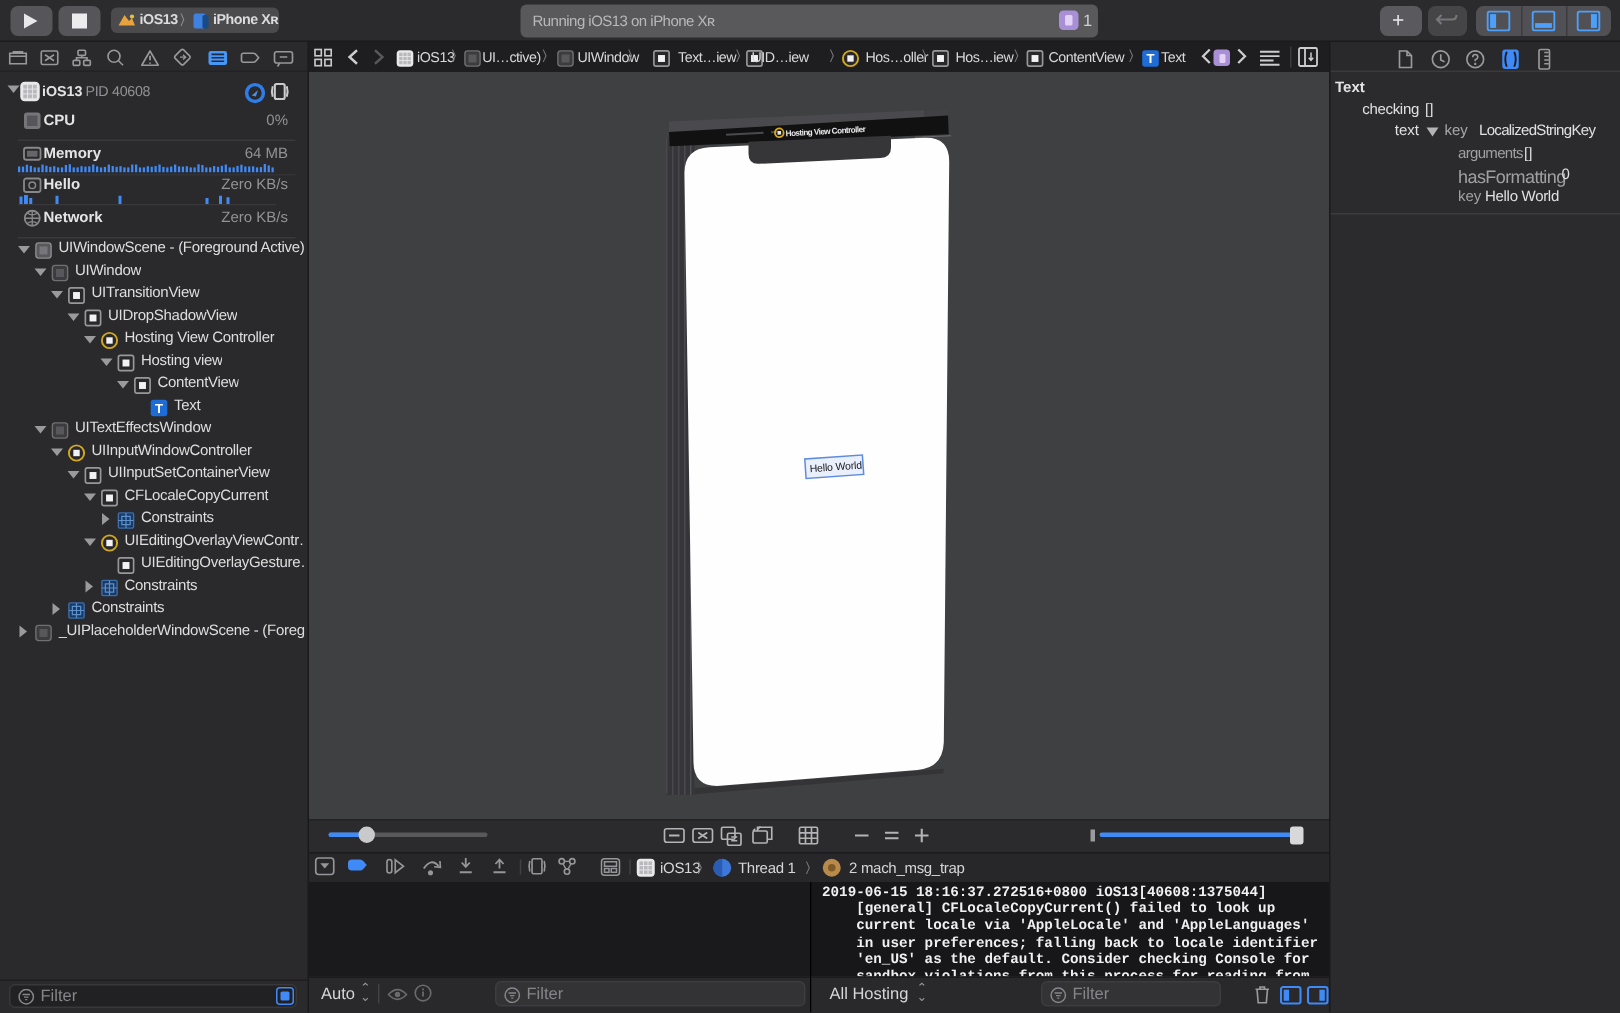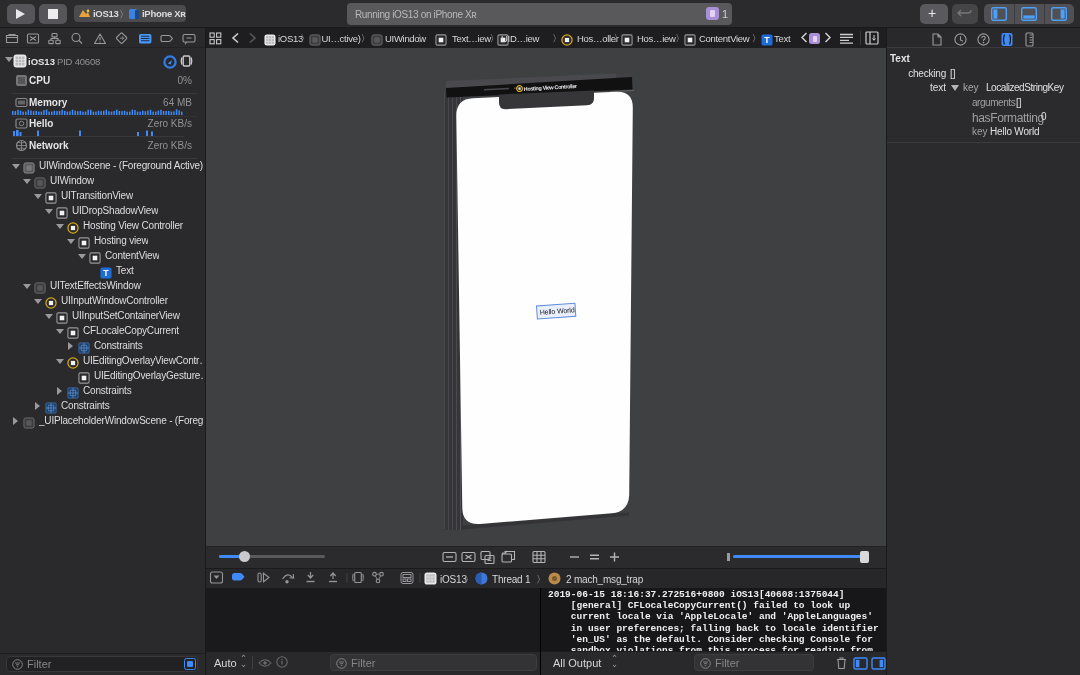--- a/index.html
+++ b/index.html
@@ -634,21 +634,21 @@
   <svg class="abs" style="left:276px;top:656px;" width="12" height="12" viewBox="0 0 12 12">
     <circle cx="6" cy="6" r="5.2" fill="none" stroke="#6a6a6e" stroke-width="1.1"></circle>
       <path d="M6 5 v3.4 M6 3 v1.2" stroke="#6a6a6e" stroke-width="1.2"></path>
   </svg>
   <div class="abs" style="left:330px;top:654px;width:207px;height:17px;background:#333336;border:1px solid #3d3d40;border-radius:4px;"></div>
   <svg class="abs" style="left:336px;top:658px;" width="11" height="11" viewBox="0 0 11 11">
     <circle cx="5.5" cy="5.5" r="4.8" fill="none" stroke="#85858a" stroke-width="1"></circle>
       <path d="M3 4 h5 M4 5.7 h3 M4.8 7.4 h1.4" stroke="#85858a" stroke-width="0.9"></path>
   </svg>
   <div class="abs txt" style="left:351px;top:657px;font-size:11px;color:#85858a;">Filter</div>
-  <div class="abs txt" style="left:553px;top:657px;font-size:11px;color:#d6d6d9;">All Output</div>
+  <div class="abs txt" style="left:553px;top:657px;font-size:11px;color:#d6d6d9;">All Hosting</div>
   <div class="abs txt" style="left:611px;top:653px;font-size:8.5px;color:#9a9a9e;">⌃</div>
   <div class="abs txt" style="left:611px;top:659px;font-size:8.5px;color:#9a9a9e;">⌄</div>
   <div class="abs" style="left:694px;top:654px;width:120px;height:17px;background:#333336;border:1px solid #3d3d40;border-radius:4px;"></div>
   <svg class="abs" style="left:700px;top:658px;" width="11" height="11" viewBox="0 0 11 11">
     <circle cx="5.5" cy="5.5" r="4.8" fill="none" stroke="#85858a" stroke-width="1"></circle>
       <path d="M3 4 h5 M4 5.7 h3 M4.8 7.4 h1.4" stroke="#85858a" stroke-width="0.9"></path>
   </svg>
   <div class="abs txt" style="left:715px;top:657px;font-size:11px;color:#85858a;">Filter</div>
   <svg class="abs" style="left:835px;top:656px;" width="13" height="14" viewBox="0 0 13 14">
     <path d="M2 3.5 h9 M5 3.5 v-1.5 h3 v1.5 M3 3.5 l0.8 9 h5.4 l0.8 -9" fill="none" stroke="#9a9a9e" stroke-width="1.1"></path>

